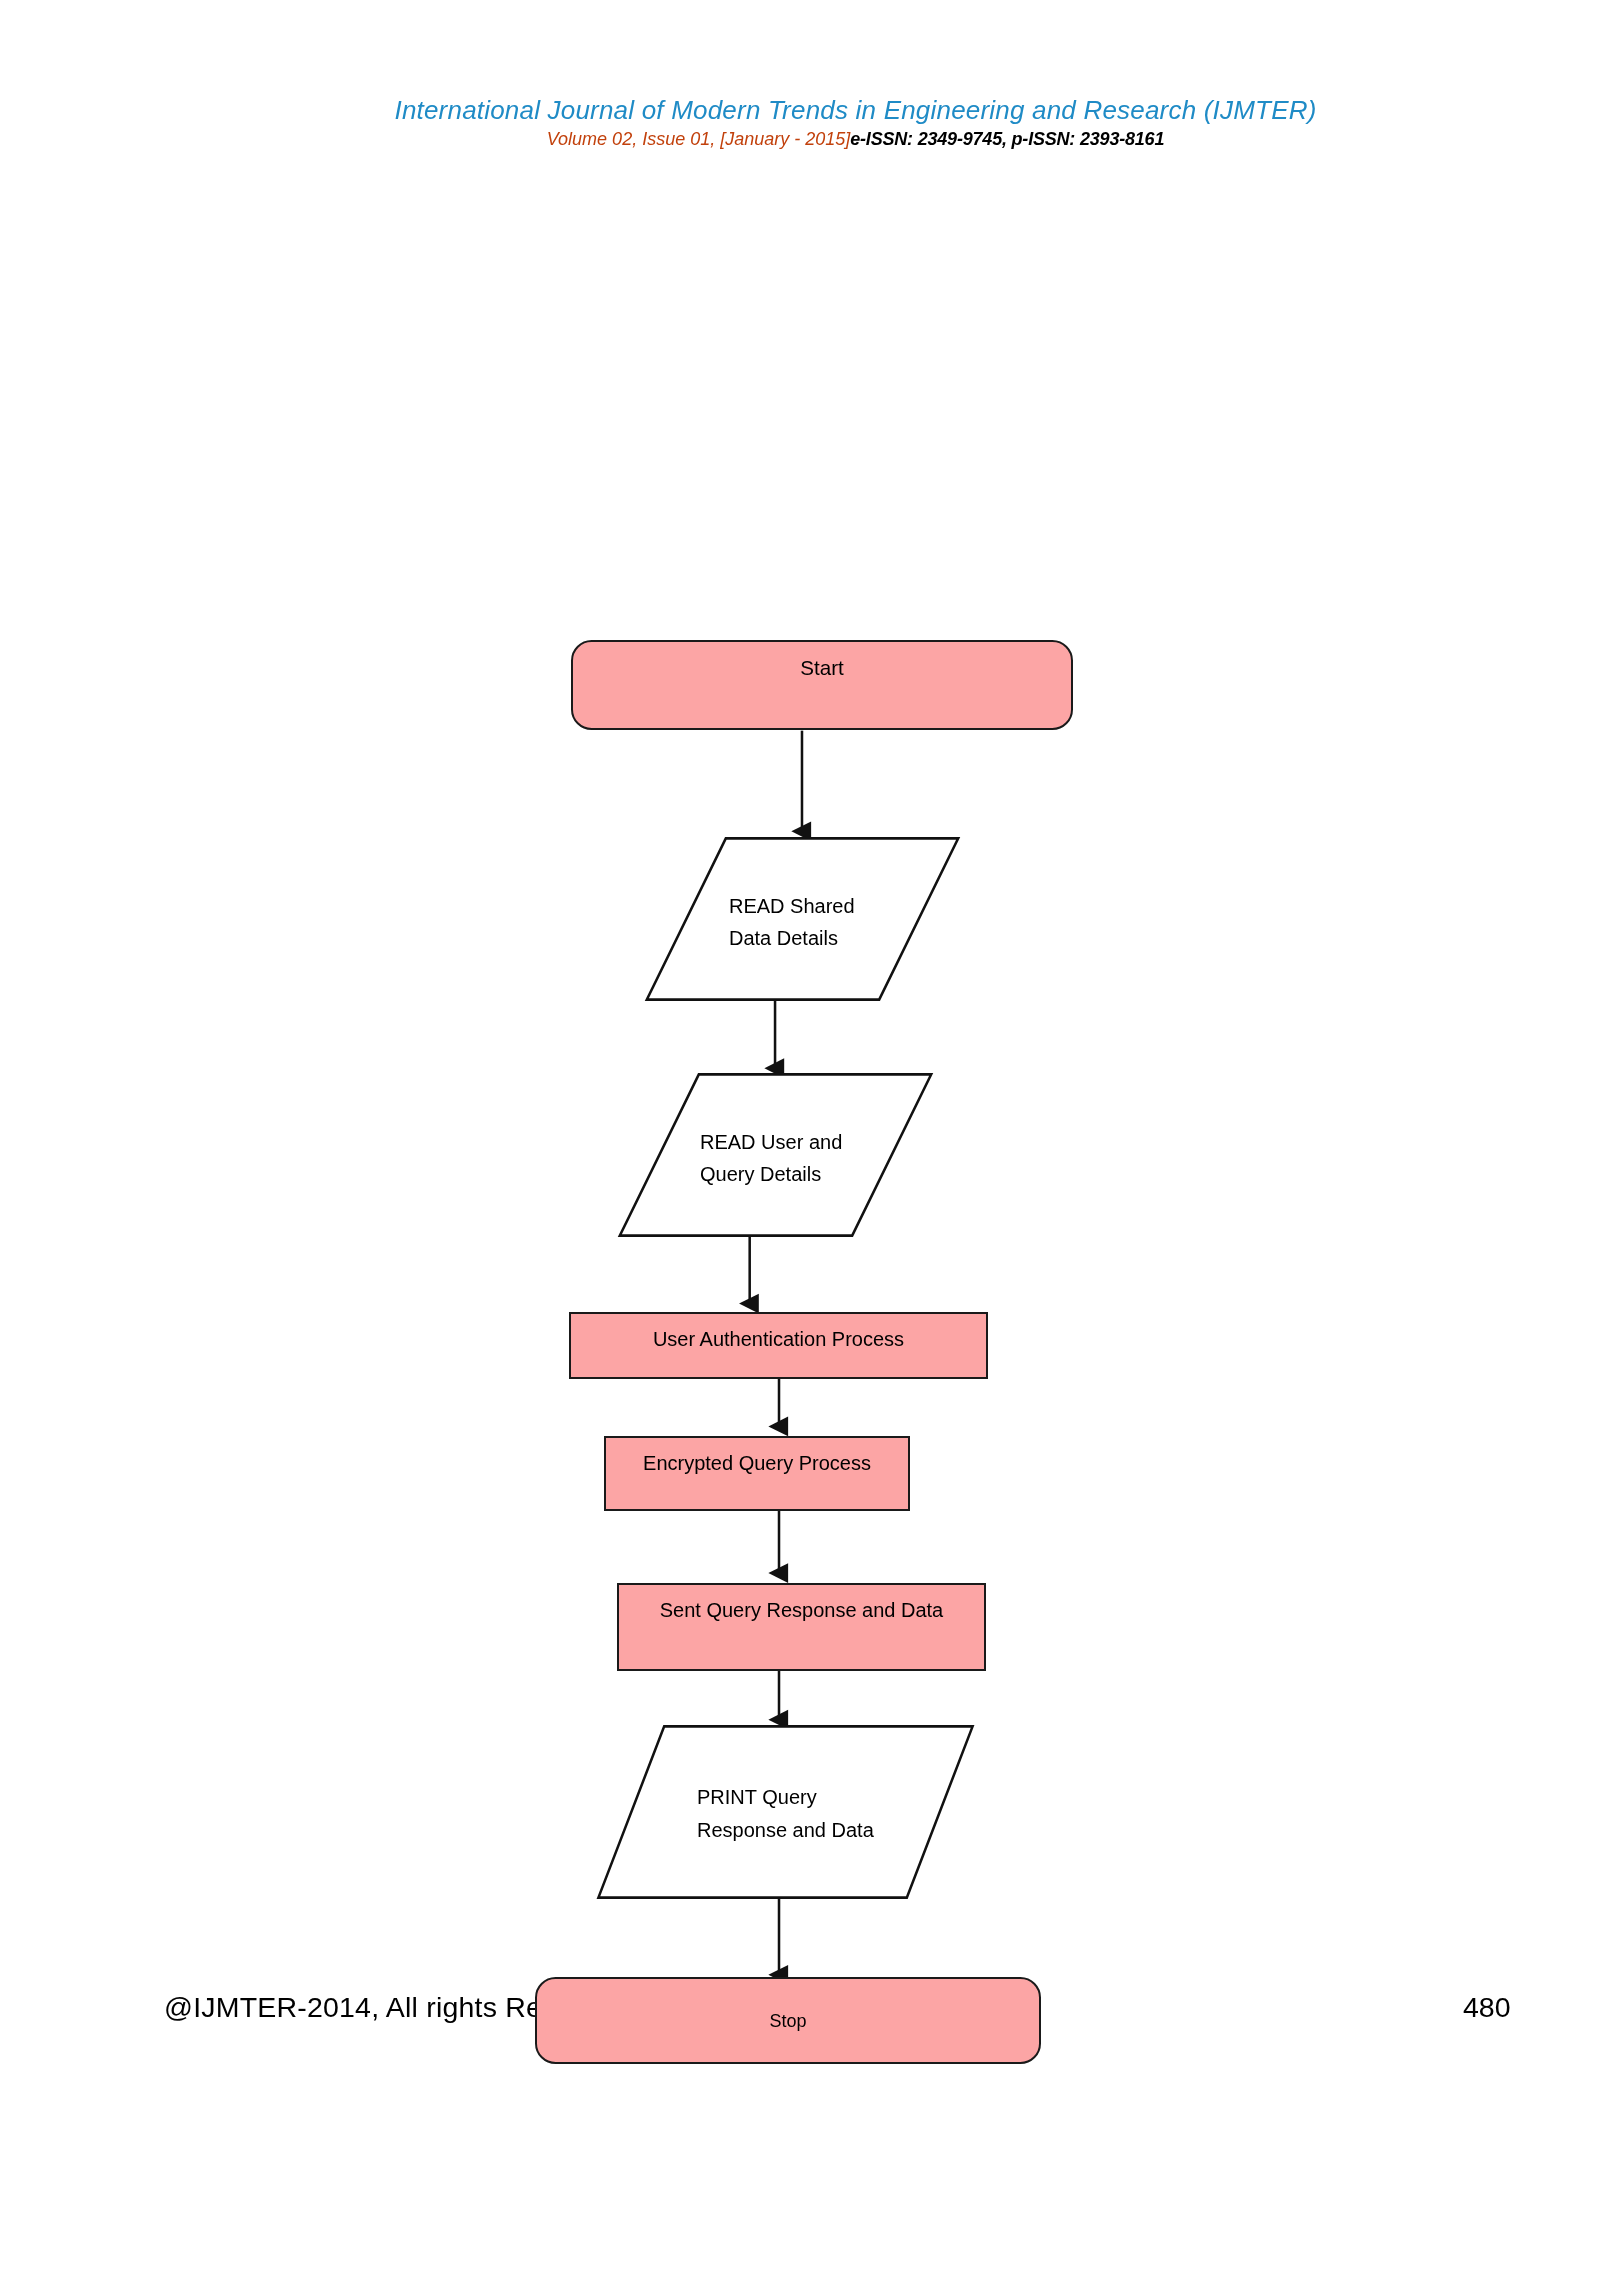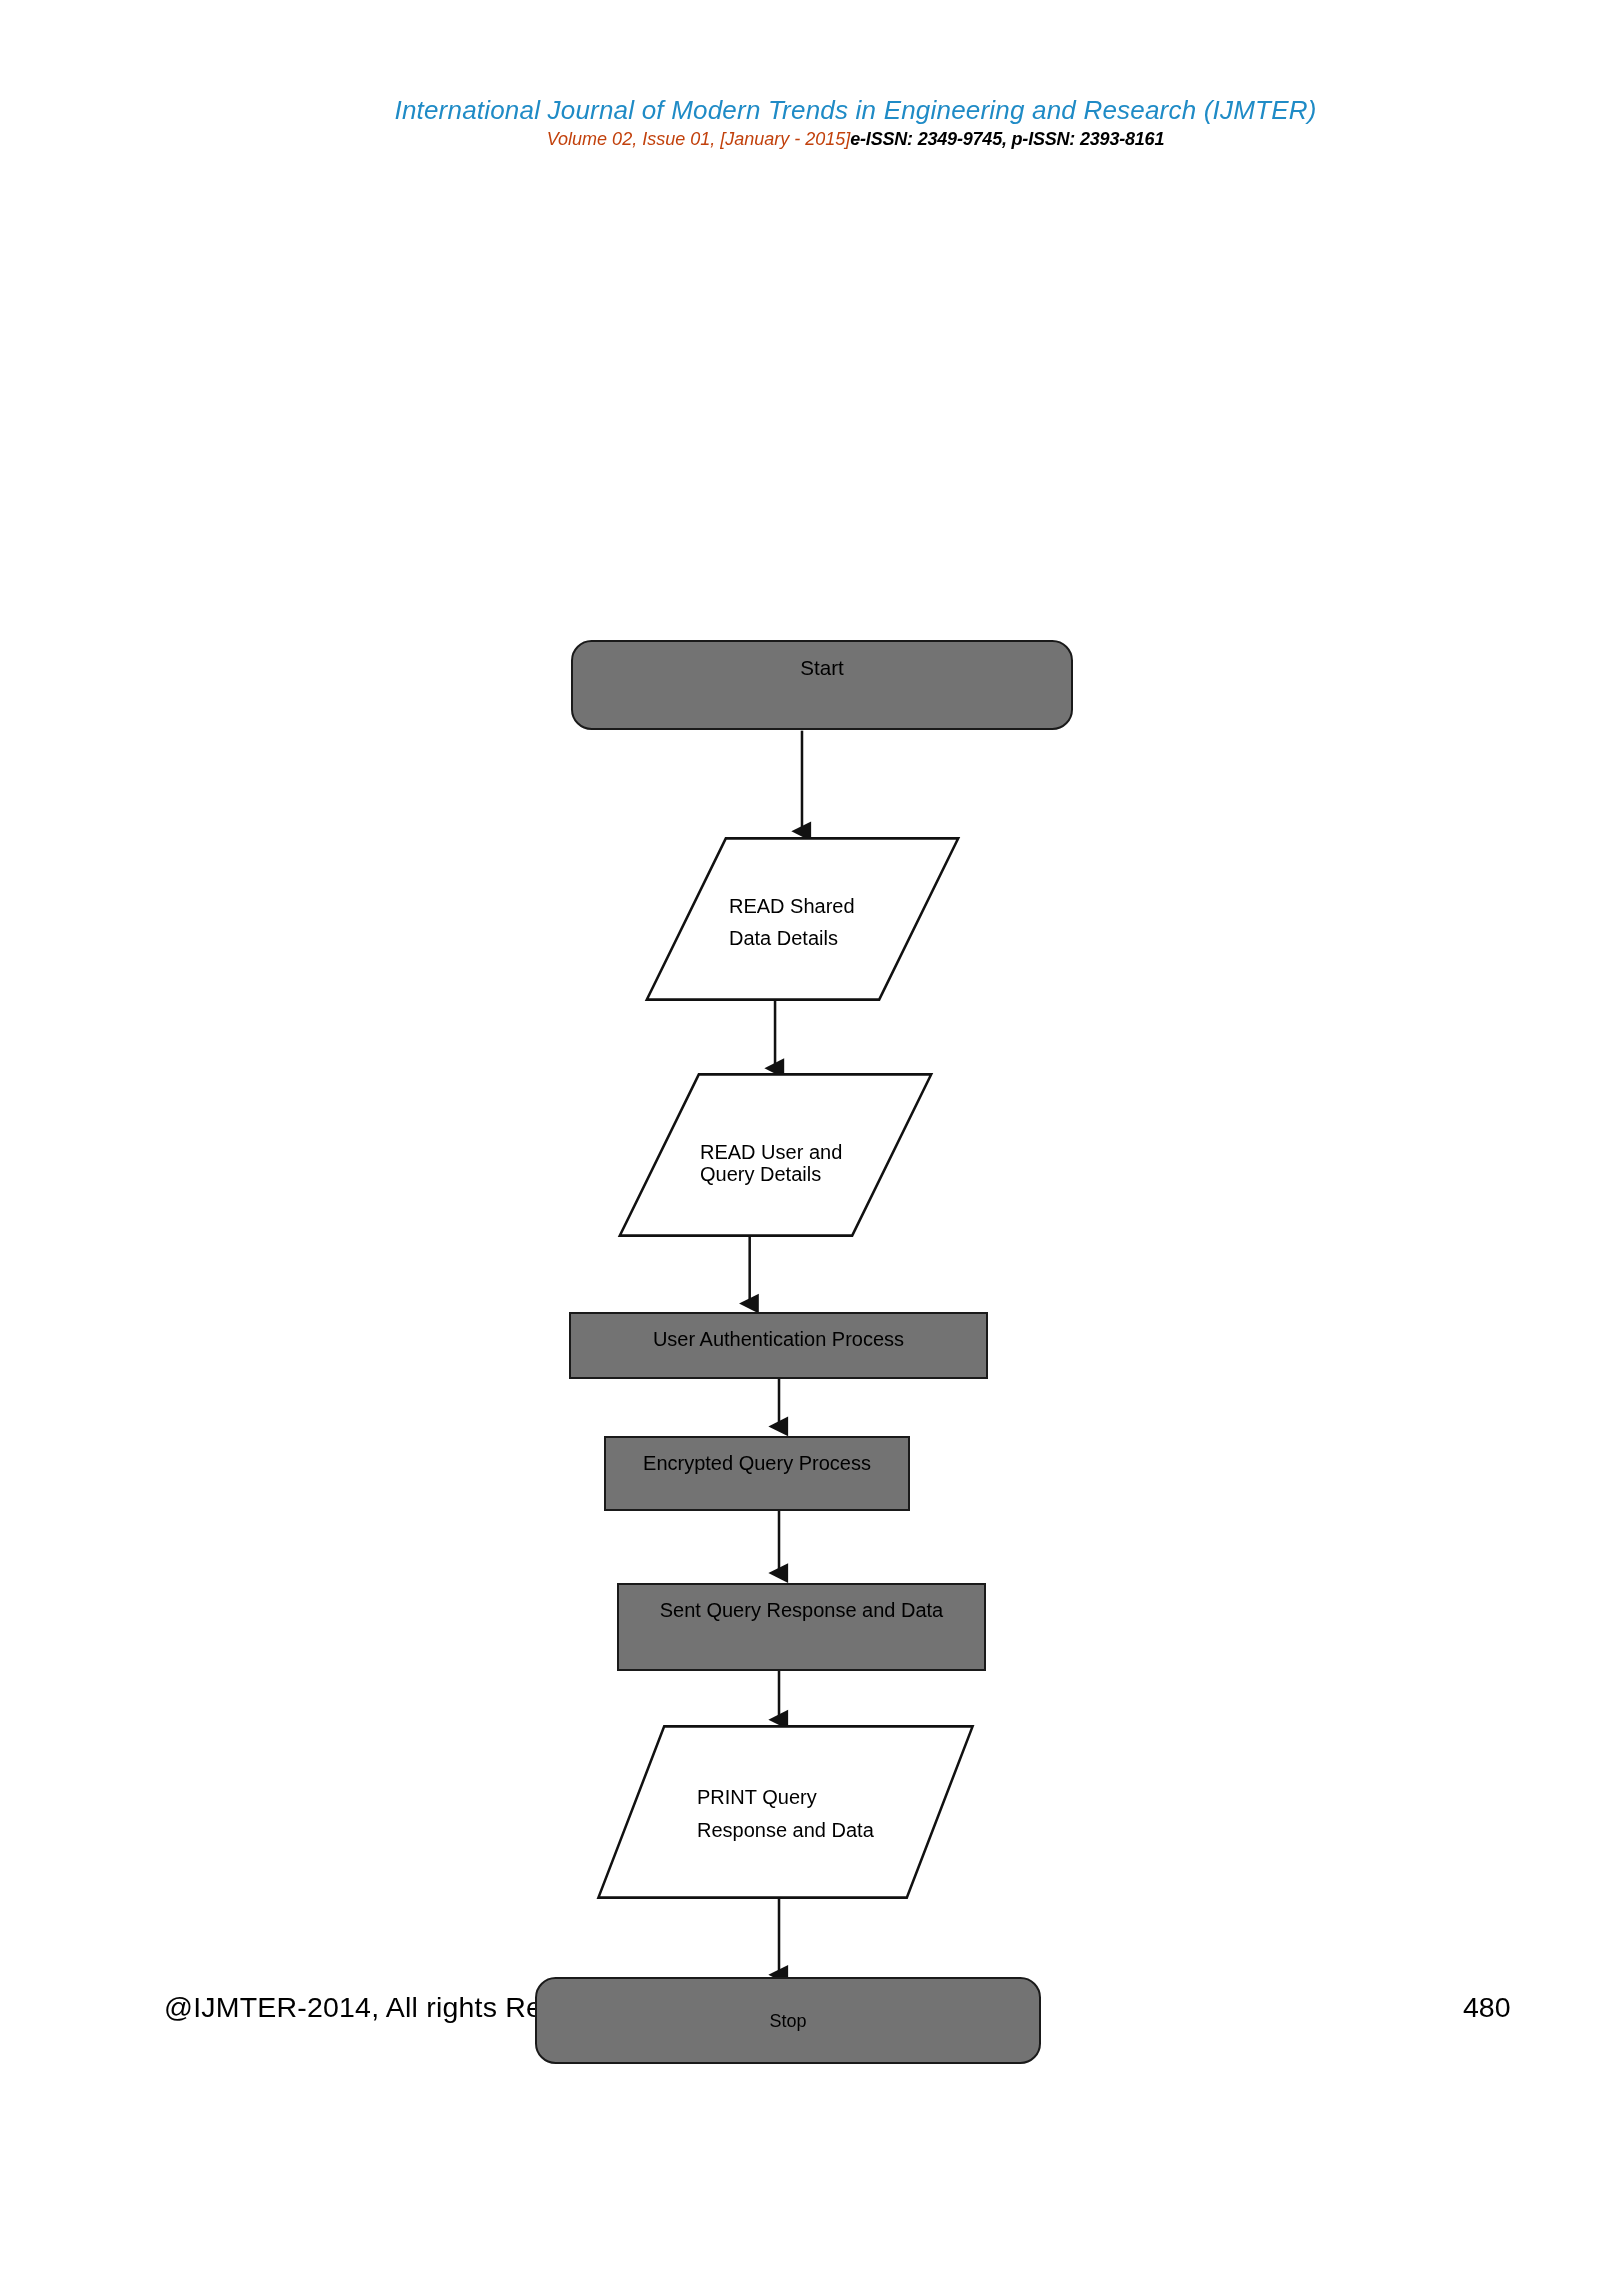--- a/index.html
+++ b/index.html
@@ -61,21 +61,21 @@
   }
   #flowchart .edges {
     position: absolute;
     top: 0;
     left: 0;
   }
 
   .node {
     position: absolute;
     box-sizing: border-box;
-    background: #737373;
+    background: #fca5a5;
     display: flex;
     align-items: flex-start;
     justify-content: center;
   }
 
   
   .node.terminator {
     border: 2.4px solid #1a1a1a;
     border-radius: 20.6px;
   }
@@ -185,21 +185,21 @@
       <polygon points="103,3 397,3 297,207 3,207" fill="#ffffff" stroke="#111111" stroke-width="3.2"></polygon>
     </svg>
     <span class="io-text" style="left:85px; top:54px;">READ Shared</span>
     <span class="io-text" style="left:85px; top:86px;">Data Details</span>
   </div>
 
   <div class="node io" style="left:617px; top:1072px; width:317px; height:166px;">
     <svg width="317" height="166" viewBox="0 0 400 210">
       <polygon points="103,3 397,3 297,207 3,207" fill="#ffffff" stroke="#111111" stroke-width="3.2"></polygon>
     </svg>
-    <span class="io-text" style="left:83px; top:64px;">READ User and</span>
+    <span class="io-text" style="left:83px; top:54px;">READ User and</span>
     <span class="io-text" style="left:83px; top:86px;">Query Details</span>
   </div>
 
   <div class="node process" style="left:569px; top:1312px; width:419px; height:67px;">
     <span class="node-label">User Authentication Process</span>
   </div>
 
   <div class="node process" style="left:604px; top:1436px; width:306px; height:75px;">
     <span class="node-label">Encrypted Query Process</span>
   </div>

